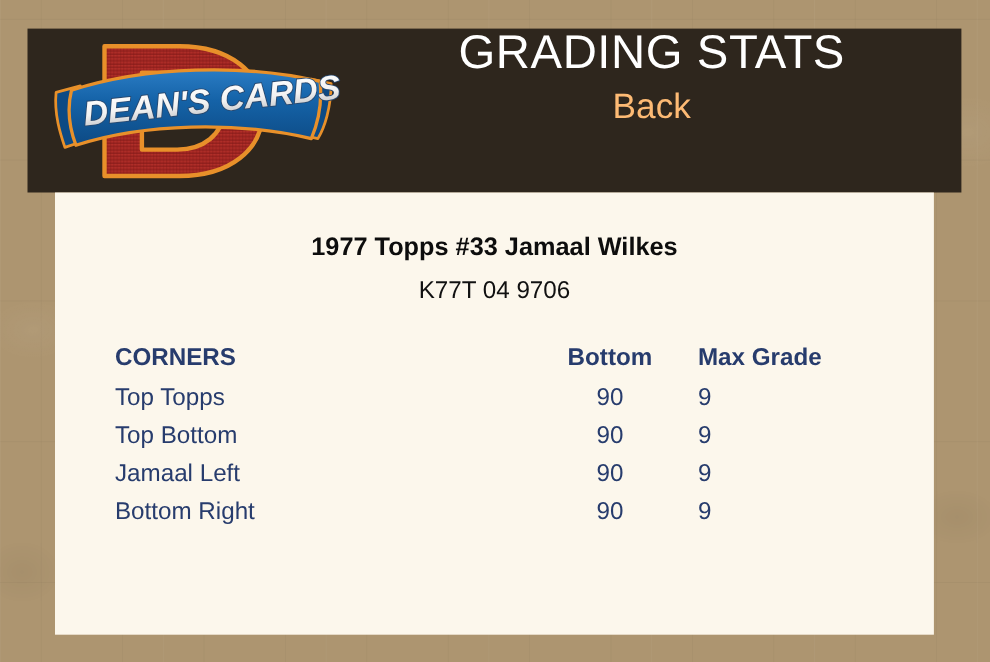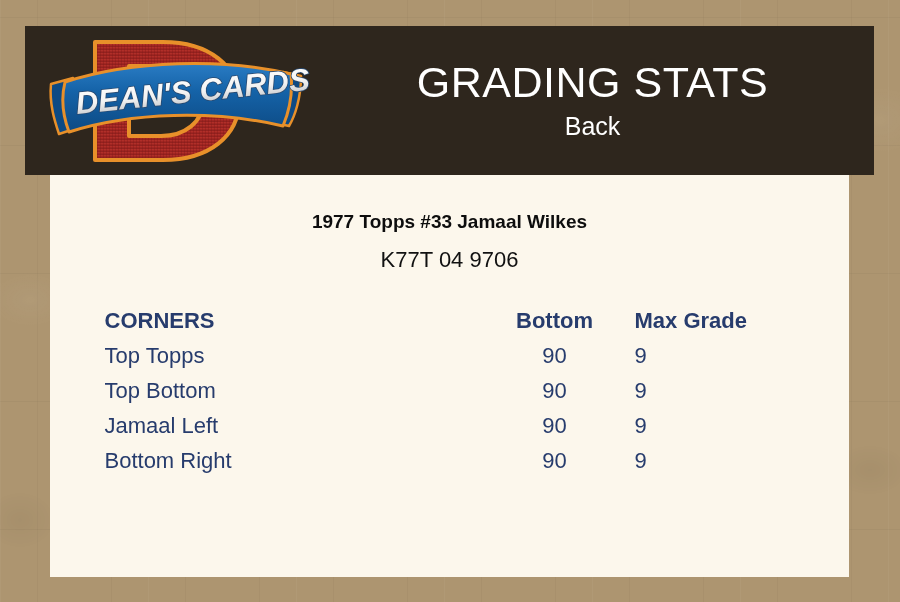--- a/index.html
+++ b/index.html
@@ -70,33 +70,32 @@
   
   #header-titles {
     position: absolute;
     left: 286px;
     top: 0;
     right: 0;
     height: 149px;
     display: flex;
     flex-direction: column;
     align-items: center;
-    justify-content: center;
   }
   #header-title {
     color: #ffffff;
     font-size: 43px;
     font-weight: 400;
     letter-spacing: 0.5px;
     line-height: 1.05;
     white-space: nowrap;
   }
   #header-subtitle {
-    color: #ffffff;
-    font-size: 25px;
+    color: #fdba74;
+    font-size: 32px;
     font-weight: 400;
     line-height: 1.2;
     margin-top: 6px;
     white-space: nowrap;
   }
 
   
   #content-panel {
     position: absolute;
     left: 50px;
@@ -104,21 +103,21 @@
     width: 799px;
     height: 402px;
     background-color: #fcf7ec;
     z-index: 2;
   }
 
   #card-title {
     margin-top: 37px;
     text-align: center;
     color: #0d0d0d;
-    font-size: 19px;
+    font-size: 23px;
     font-weight: bold;
     line-height: 1.1;
   }
   #card-serial {
     margin-top: 15px;
     text-align: center;
     color: #111111;
     font-size: 22px;
     font-weight: 400;
     line-height: 1.1;

